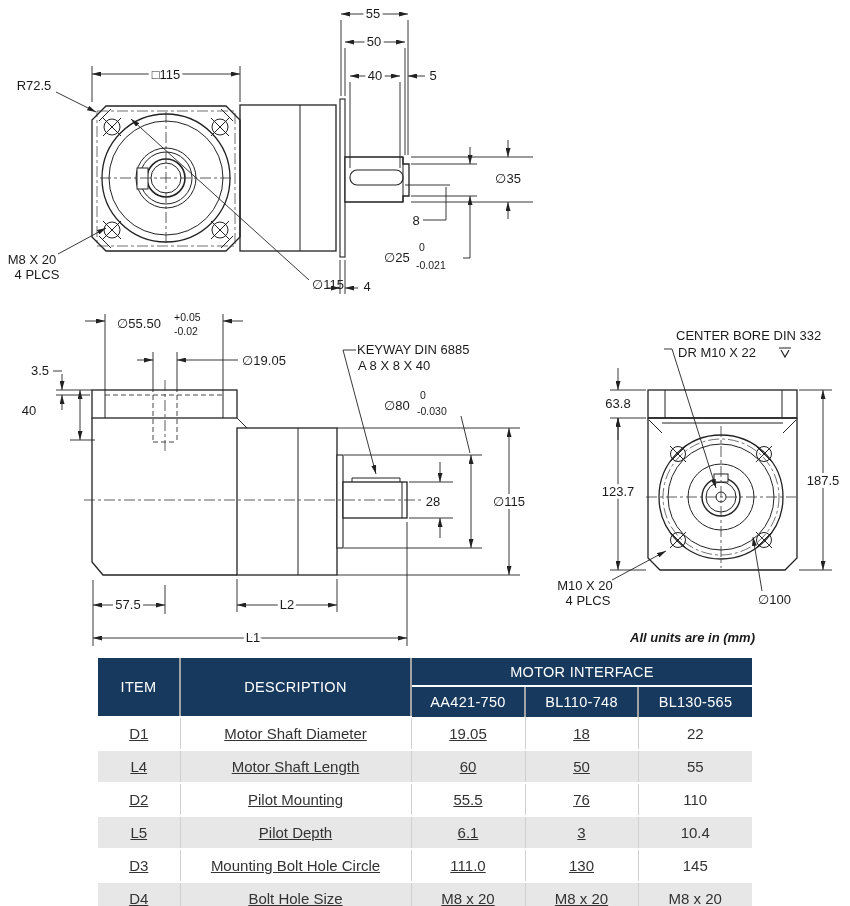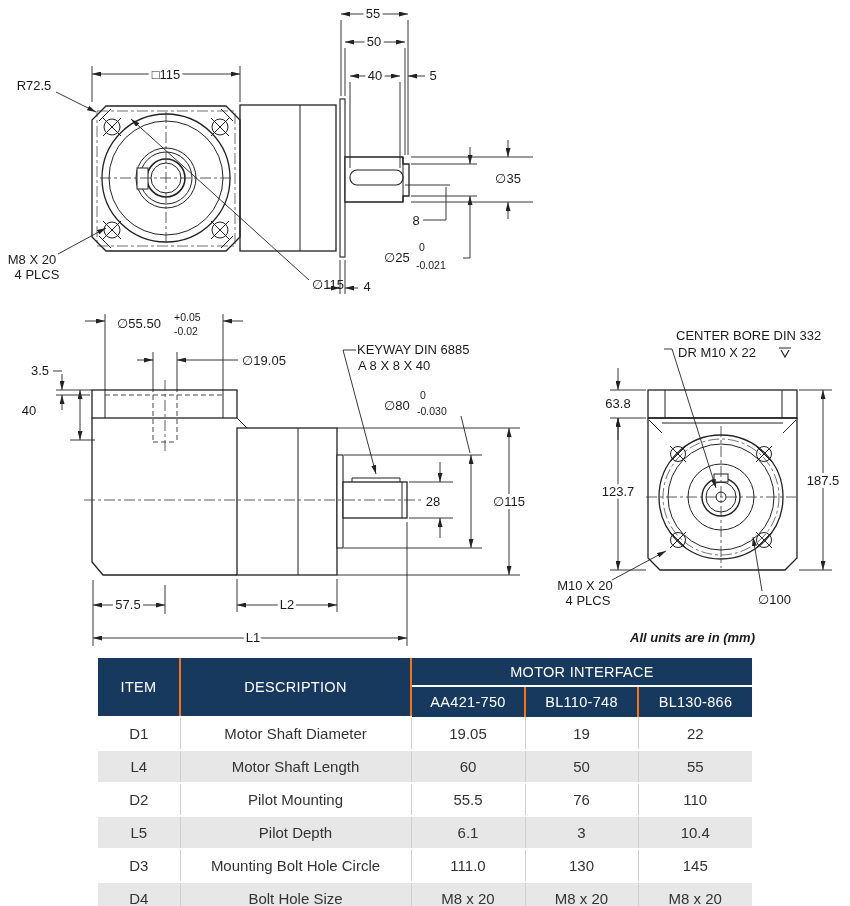--- a/index.html
+++ b/index.html
@@ -17,25 +17,25 @@
   .thin { stroke:#222; stroke-width:1; fill:none; }
   .dimln{ stroke:#222; stroke-width:0.9; fill:none; }
   .cl   { stroke:#333; stroke-width:0.8; fill:none; stroke-dasharray:11 3 3 3; }
   .hid  { stroke:#333; stroke-width:0.9; fill:none; stroke-dasharray:5 3; }
 
   
   #spec-table { position:absolute; left:98px; top:658px; }
   table { border-collapse:collapse; table-layout:fixed; }
   th,td { padding:0; text-align:center; vertical-align:middle; }
   thead th { background:var(--header-bg); color:#fff; font-weight:normal; font-size:14.5px; letter-spacing:.3px; }
-  th.hsep { border-right:2px solid #f97316; }
+  th.hsep { border-right:2px solid #a3a3a3; }
   tr.group-row th { border-bottom:2px solid #fff; height:27px; }
   tr.model-row th { height:30px;margin-left:12px; }
   tbody td { font-size:15px; color:#333; height:31px; border-bottom:2px solid #fff; }
-  tbody td.vsep { border-right:1px solid #cfcfcf; }
+  tbody td.vsep { border-right:1px solid #cfcfcf;text-decoration:underline; }
   tbody tr.stripe td { background:var(--stripe);text-align:center; }
 </style>
 </head>
 <body>
 
 <svg id="canvas" width="850" height="652" viewBox="0 0 850 652">
   <defs>
     <marker id="ar" markerWidth="9" markerHeight="5" refX="9" refY="2.5" orient="auto-start-reverse" markerUnits="userSpaceOnUse">
       <path d="M0,0 L9,2.5 L0,5 Z" fill="#222"></path>
     </marker>
@@ -238,29 +238,29 @@
     </colgroup>
     <thead>
       <tr class="group-row">
         <th rowspan="2" class="hsep">ITEM</th>
         <th rowspan="2" class="hsep">DESCRIPTION</th>
         <th colspan="3">MOTOR INTERFACE</th>
       </tr>
       <tr class="model-row">
         <th class="hsep">AA421-750</th>
         <th class="hsep">BL110-748</th>
-        <th>BL130-866</th>
+        <th>BL130-565</th>
       </tr>
     </thead>
     <tbody>
       <tr>
         <td class="vsep">D1</td>
         <td class="vsep">Motor Shaft Diameter</td>
         <td class="vsep">19.05</td>
-        <td class="vsep">19</td>
+        <td class="vsep">18</td>
         <td>22</td>
       </tr>
       <tr class="stripe">
         <td class="vsep">L4</td>
         <td class="vsep">Motor Shaft Length</td>
         <td class="vsep">60</td>
         <td class="vsep">50</td>
         <td>55</td>
       </tr>
       <tr>

